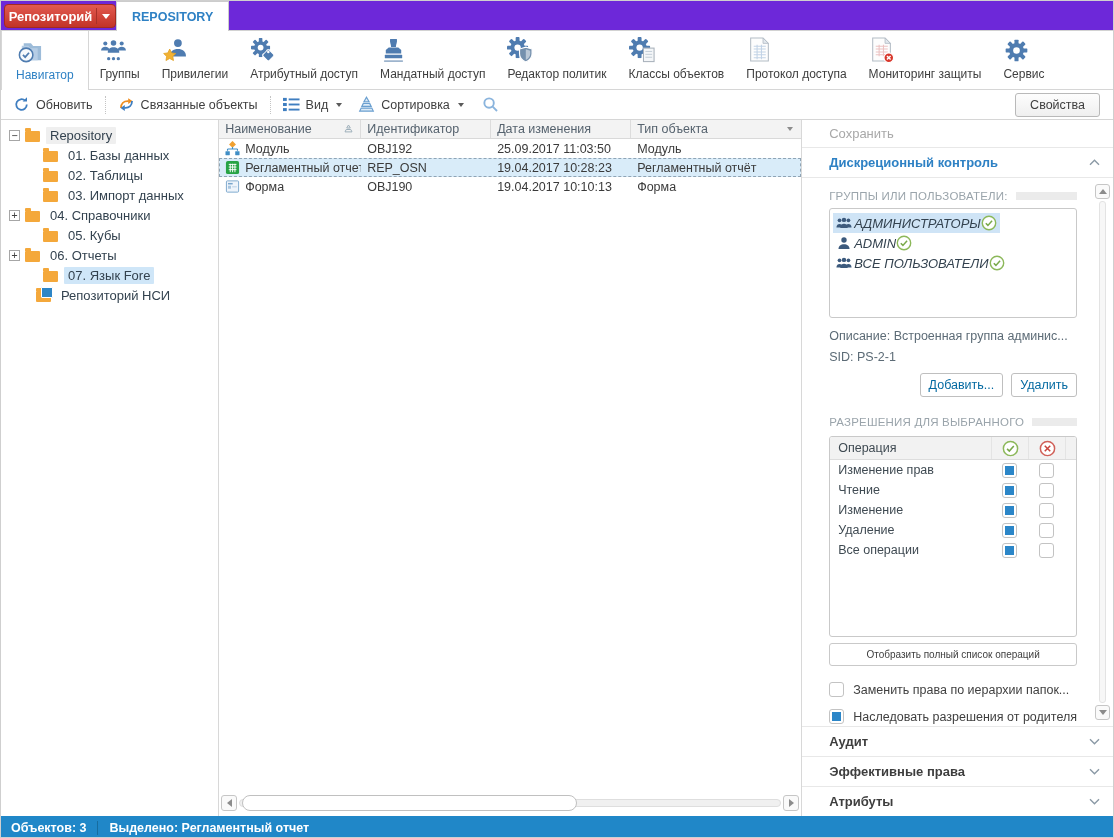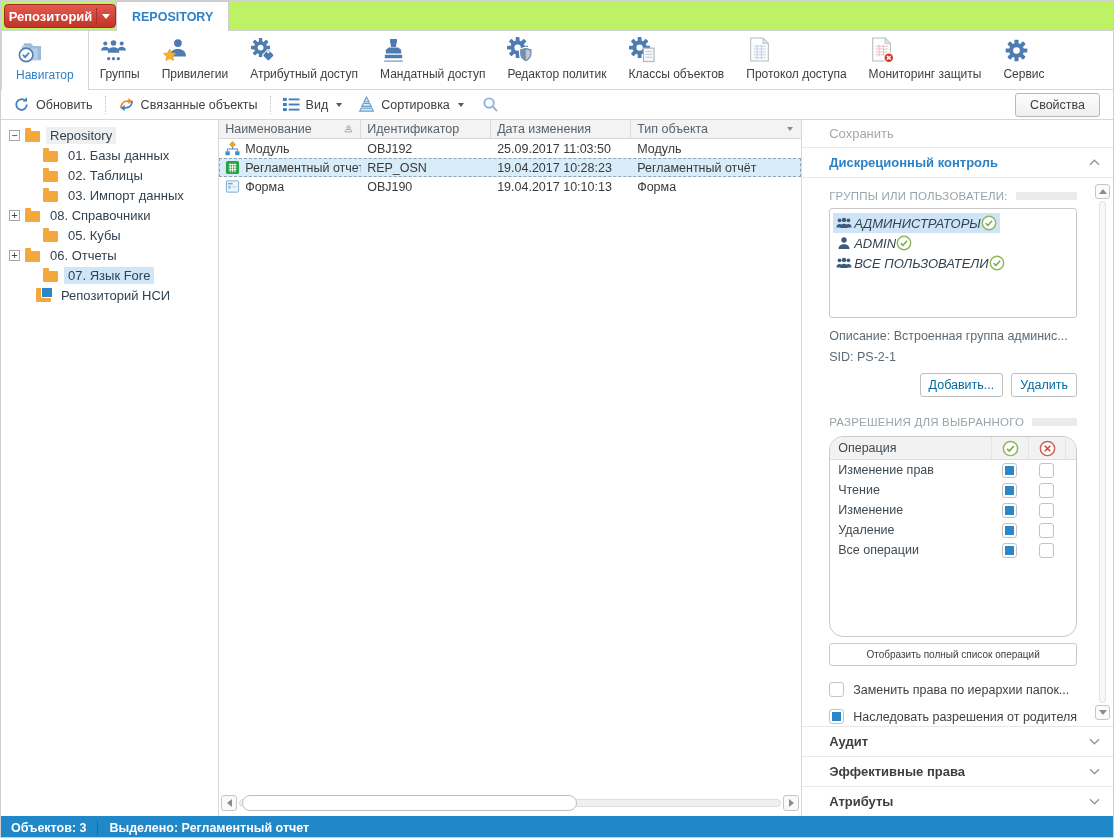--- a/index.html
+++ b/index.html
@@ -1,21 +1,21 @@
 <!DOCTYPE html>
 <html><head>
 <meta charset="utf-8">
 <style>
   * { box-sizing: border-box; margin: 0; padding: 0; }
   html,body { background:#e9e9e9; }
   body { font-family: "Liberation Sans", sans-serif; }
   .app { width:1114px; height:838px; background:#fff; border:1px solid #cfcfcf; position:relative; overflow:hidden; }
 
   
-  .titlebar { height:30px; position:relative; border-bottom:1px solid #d2d2d2; background:#bef264; }
+  .titlebar { height:30px; position:relative; border-bottom:1px solid #d2d2d2; background:#6d28d9; }
   .repo-btn { position:absolute; left:3px; top:3px; height:24px; width:112px; border-radius:4px;
     background:linear-gradient(#e25a50,#c23327); border:1px solid #a32a20; color:#fff; font-weight:bold;
     font-size:13px; display:flex; align-items:center; cursor:default; }
   .repo-btn .lbl { flex:1; text-align:center; }
   .repo-btn .sep { width:1px; height:16px; background:#a83028; }
   .repo-btn .caret { width:18px; display:flex; justify-content:center; }
   .tri-dn { width:0; height:0; border-left:4px solid transparent; border-right:4px solid transparent; border-top:5px solid #fff; }
   .tab { position:absolute; left:115px; top:0; height:30px; padding:0 15px; background:#fff;
     border:1px solid #cccccc; border-bottom:none; display:flex; align-items:center;
     color:#2e81c4; font-size:12.5px; font-weight:bold; z-index:2; margin-top:0; }
@@ -89,21 +89,21 @@
   .fillbar { flex:1; height:8px; background:#ebebeb; margin-left:8px; }
   .groupbox { border:1px solid #c9c9c9; border-radius:3px; height:110px; padding:4px 3px; background:#fff; }
   .gitem { height:20px; display:flex; align-items:center; padding:0 3px; width:fit-content; cursor:default;font-style:italic; }
   .gitem.selected { background:#cfe4f6; }
   .gname { font-size:13px; color:#33424f; white-space:nowrap; }
   .gic { width:16px; height:14px; flex:none; display:block; margin-right:2px; }
   .badge { width:16px; height:16px; flex:none; display:block; }
   .meta { font-size:12.5px; color:#5c6b76; margin-top:11px; white-space:nowrap; }
   .btnrow { display:flex; justify-content:flex-end; gap:8px; margin-top:9px; }
   .pbtn { font-size:12.5px; color:#0369a1; padding:4px 8px; background:#fff; border:1px solid #bfbfbf; border-radius:3px; cursor:default; white-space:nowrap; }
-  .permtable { border:1px solid #c9c9c9; border-radius:14px; margin-top:8px; overflow:hidden; background:#fff; }
+  .permtable { border:1px solid #c9c9c9; border-radius:3px; margin-top:8px; overflow:hidden; background:#fff; }
   .prow { display:grid; grid-template-columns:1fr 37px 37px 11px; align-items:center; height:20px; }
   .prow.phead { height:23px; background:#f2f2f2; border-bottom:1px solid #ddd; }
   .pcell { padding-left:8px; font-size:12.5px; color:#3f4a52; white-space:nowrap; overflow:hidden; }
   .pico { display:flex; justify-content:center; align-items:center; border-left:1px solid #e4e4e4; height:100%; }
   .prow:not(.phead) .pico { border-left:none; }
   .pfiller { height:76px; }
   .cb { width:15px; height:15px; border:1px solid #c3c3c3; border-radius:3px; background:#fff; display:inline-flex; align-items:center; justify-content:center; flex:none; cursor:default; }
   .cb.checked::after { content:""; width:9px; height:9px; background:#2b86c8; }
   .fullbtn { margin-top:6px; width:100%; height:23px; font-size:10px; color:#3e3e3e; background:#fff; border:1px solid #c9c9c9; border-radius:3px; cursor:default; font-family:"Liberation Sans",sans-serif; }
   .cbrow { display:flex; align-items:center; gap:9px; margin-top:16px; }
@@ -360,21 +360,21 @@
       <div class="trow">
         <span class="indent1"></span>
           <span class="exp blank"></span>
         <span class="ficon"></span>
         <span class="tlabel">03. Импорт данных</span>
       </div>
       <div class="trow">
         <span class="indent0"></span>
         <span class="exp">+</span>
         <span class="ficon"></span>
-        <span class="tlabel">08. Справочники</span>
+        <span class="tlabel">04. Справочники</span>
       </div>
       <div class="trow">
         <span class="indent1"></span>
           <span class="exp blank"></span>
         <span class="ficon"></span>
         <span class="tlabel">05. Кубы</span>
       </div>
       <div class="trow">
         <span class="indent0"></span>
         <span class="exp">+</span>

